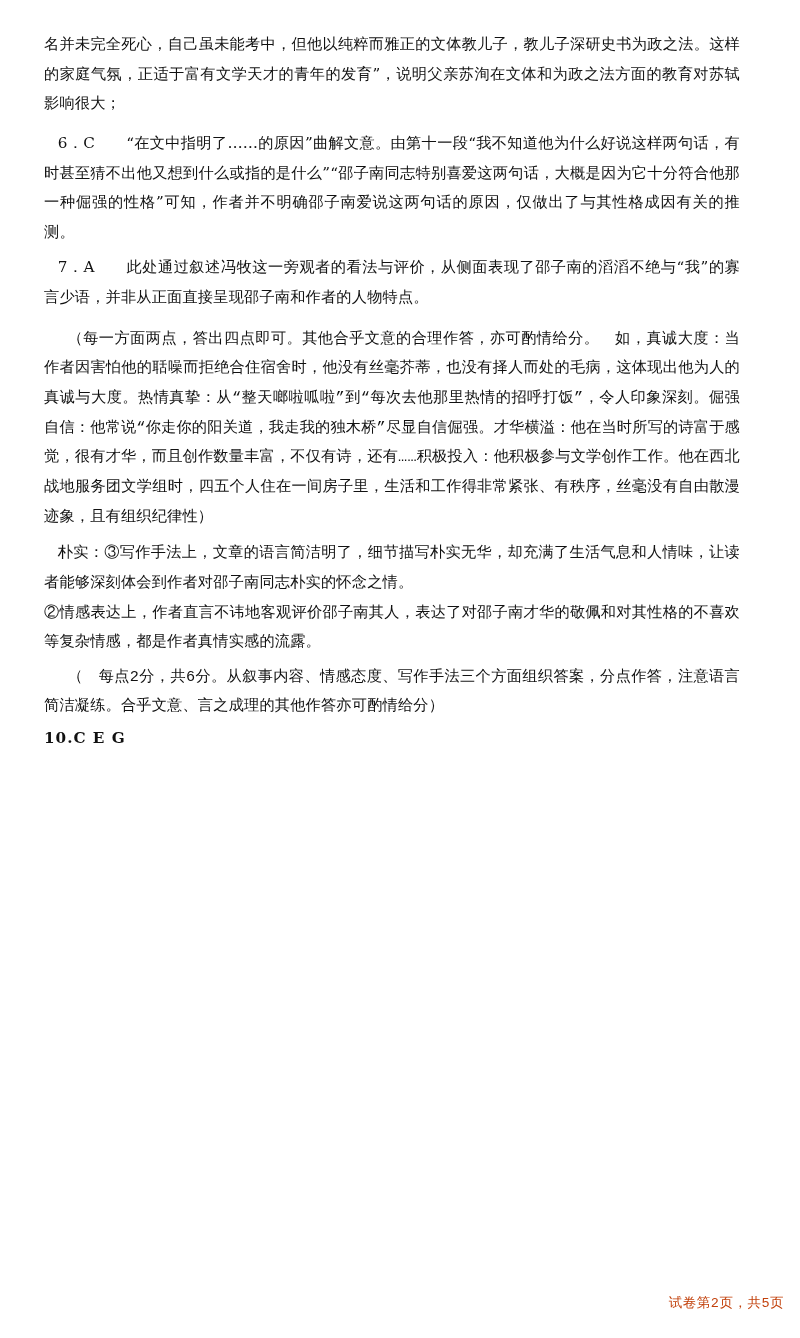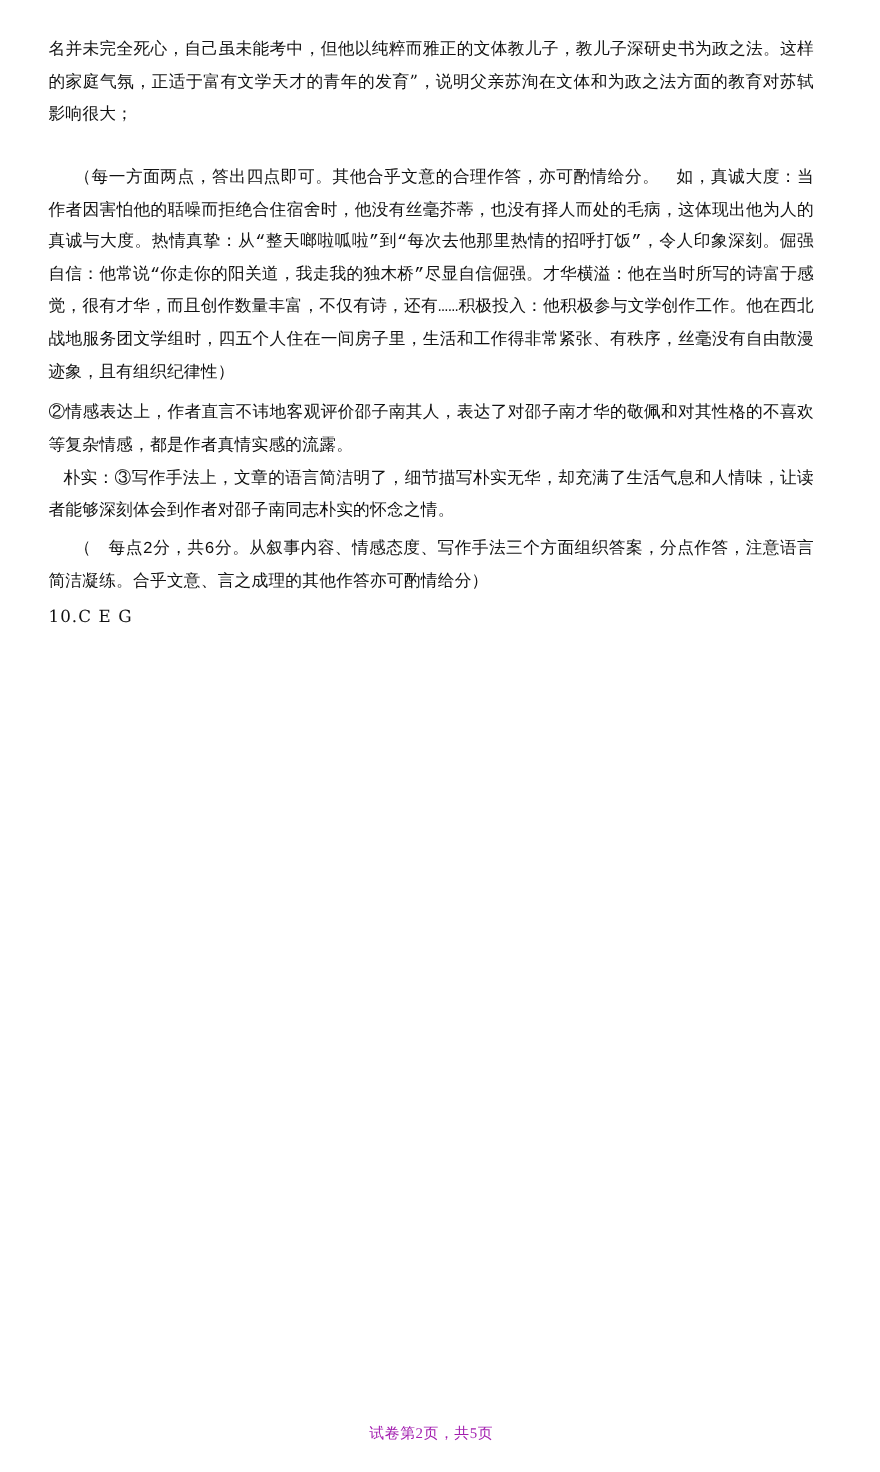--- a/index.html
+++ b/index.html
@@ -36,66 +36,68 @@
     font-family: Liberation Mono, monospace;
   }
   .para.indent-small {
     text-indent: 0.9em;
   }
   .footer {
     position: absolute;
     left: 0;
     right: 0;
     bottom: 26px;
-    text-align: center;
+    text-align: right;
     font-size: 13.5px;
-    font-family: Liberation Serif, serif;
-    color: #a21caf;
+    font-family: Liberation Mono, monospace;
+    color: #c2410c;
     letter-spacing: 0.5px;
   }
   .tail-line {
     font-size: 15.2px;
-    font-weight: normal;
+    font-weight: bold;
     letter-spacing: 1px;
     margin-top: 2px;
   }
   .spacer-sm { height: 6px; }
   .spacer-md { height: 10px; }
 </style>
 </head>
 <body>
 
 <div class="page">
 
   <div class="body-text">
 
     <p class="para">名并未完全死心，自己虽未能考中，但他以纯粹而雅正的文体教儿子，教儿子深研史书为政之法。这样的家庭气氛，正适于富有文学天才的青年的发育”，说明父亲苏洵在文体和为政之法方面的教育对苏轼影响很大；</p>
 
 
 
 
     <div class="spacer-md"></div>
 
+    <p class="para indent-small">6．C　　“在文中指明了……的原因”曲解文意。由第十一段“我不知道他为什么好说这样两句话，有时甚至猜不出他又想到什么或指的是什么”“邵子南同志特别喜爱这两句话，大概是因为它十分符合他那一种倔强的性格”可知，作者并不明确邵子南爱说这两句话的原因，仅做出了与其性格成因有关的推测。</p>
 
     <div class="spacer-sm"></div>
 
+    <p class="para indent-small">7．A　　此处通过叙述冯牧这一旁观者的看法与评价，从侧面表现了邵子南的滔滔不绝与“我”的寡言少语，并非从正面直接呈现邵子南和作者的人物特点。</p>
 
     <div class="spacer-sm"></div>
 
 
     <div class="spacer-sm"></div>
 
     <p class="para indent">（每一方面两点，答出四点即可。其他合乎文意的合理作答，亦可酌情给分。　如，真诚大度：当作者因害怕他的聒噪而拒绝合住宿舍时，他没有丝毫芥蒂，也没有择人而处的毛病，这体现出他为人的真诚与大度。热情真挚：从“整天啷啦呱啦”到“每次去他那里热情的招呼打饭”，令人印象深刻。倔强自信：他常说“你走你的阳关道，我走我的独木桥”尽显自信倔强。才华横溢：他在当时所写的诗富于感觉，很有才华，而且创作数量丰富，不仅有诗，还有……积极投入：他积极参与文学创作工作。他在西北战地服务团文学组时，四五个人住在一间房子里，生活和工作得非常紧张、有秩序，丝毫没有自由散漫迹象，且有组织纪律性）</p>
 
     <div class="spacer-sm"></div>
 
 
+    <p class="para indent-small">朴实：③写作手法上，文章的语言简洁明了，细节描写朴实无华，却充满了生活气息和人情味，让读者能够深刻体会到作者对邵子南同志朴实的怀念之情。</p>
+
     <p class="para">②情感表达上，作者直言不讳地客观评价邵子南其人，表达了对邵子南才华的敬佩和对其性格的不喜欢等复杂情感，都是作者真情实感的流露。</p>
-
-    <p class="para indent-small">朴实：③写作手法上，文章的语言简洁明了，细节描写朴实无华，却充满了生活气息和人情味，让读者能够深刻体会到作者对邵子南同志朴实的怀念之情。</p>
 
     <div class="spacer-sm"></div>
 
     <p class="para indent">（　每点2分，共6分。从叙事内容、情感态度、写作手法三个方面组织答案，分点作答，注意语言简洁凝练。合乎文意、言之成理的其他作答亦可酌情给分）</p>
 
     <div class="tail-line">10.C E G</div>
 
   </div>
 
   <div class="footer">试卷第2页，共5页</div>

